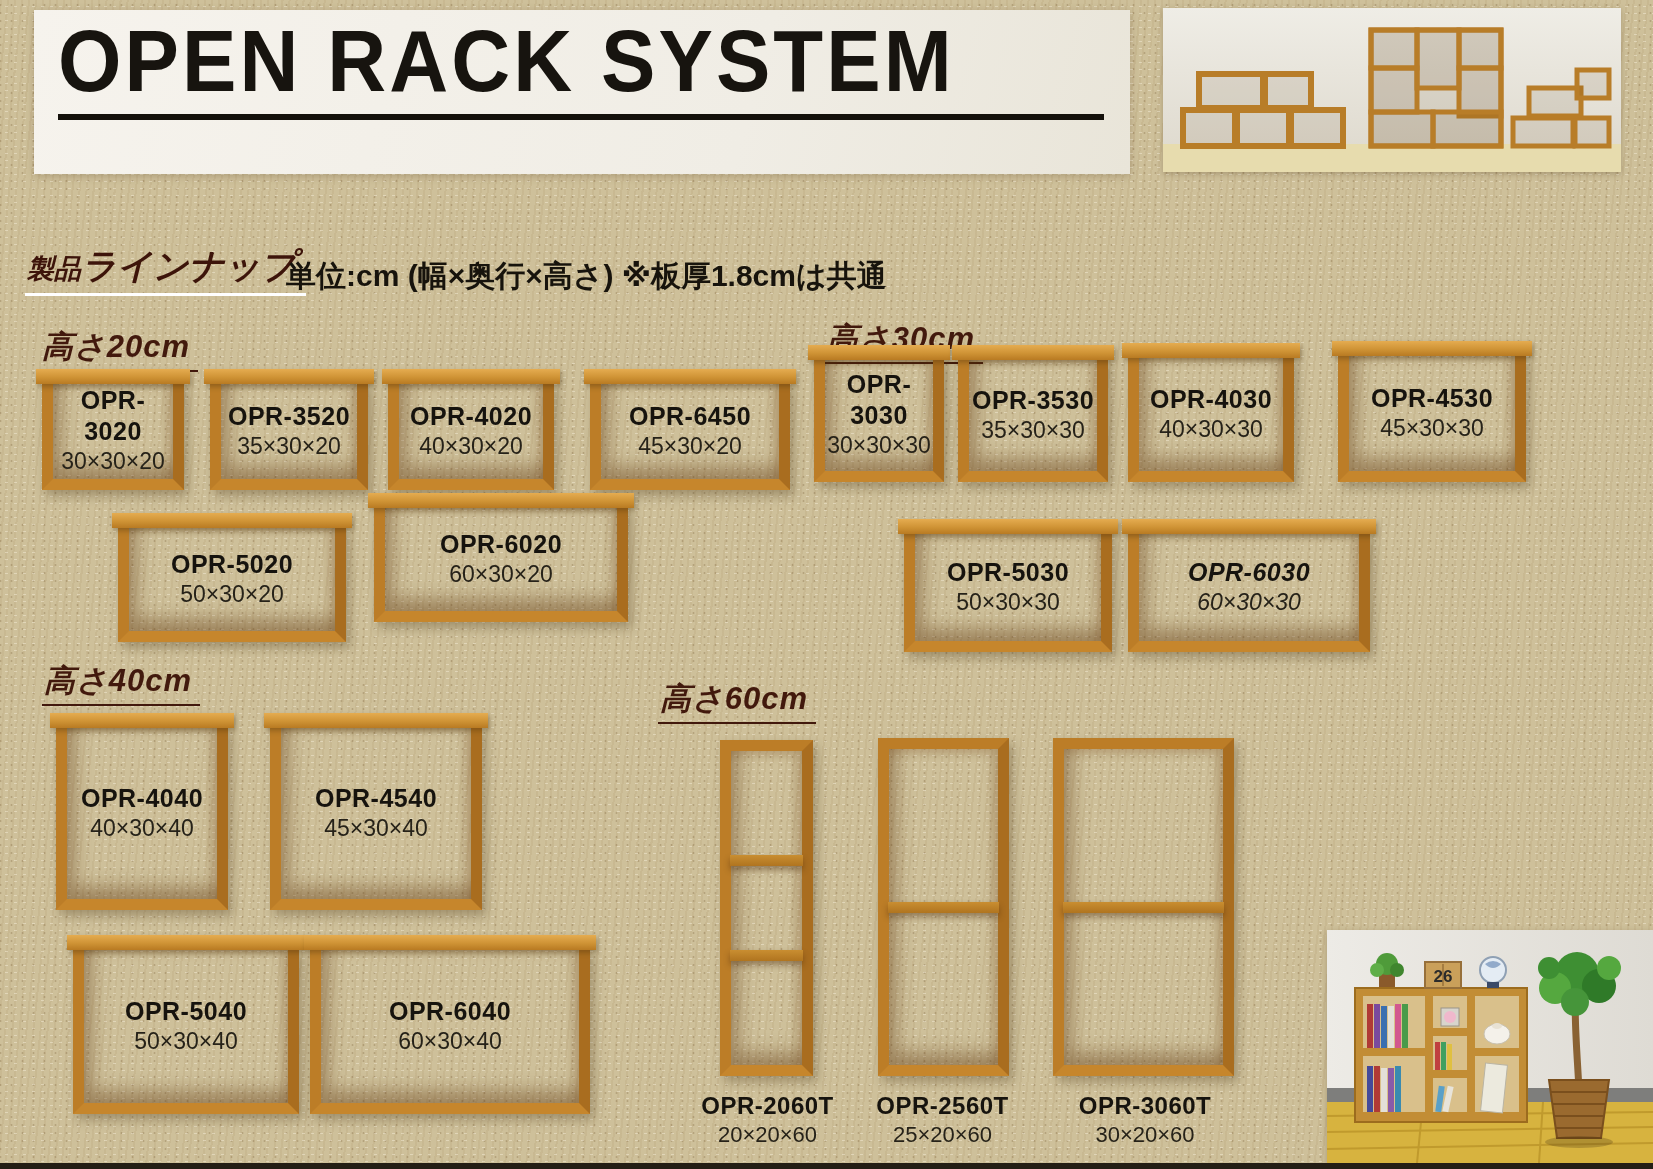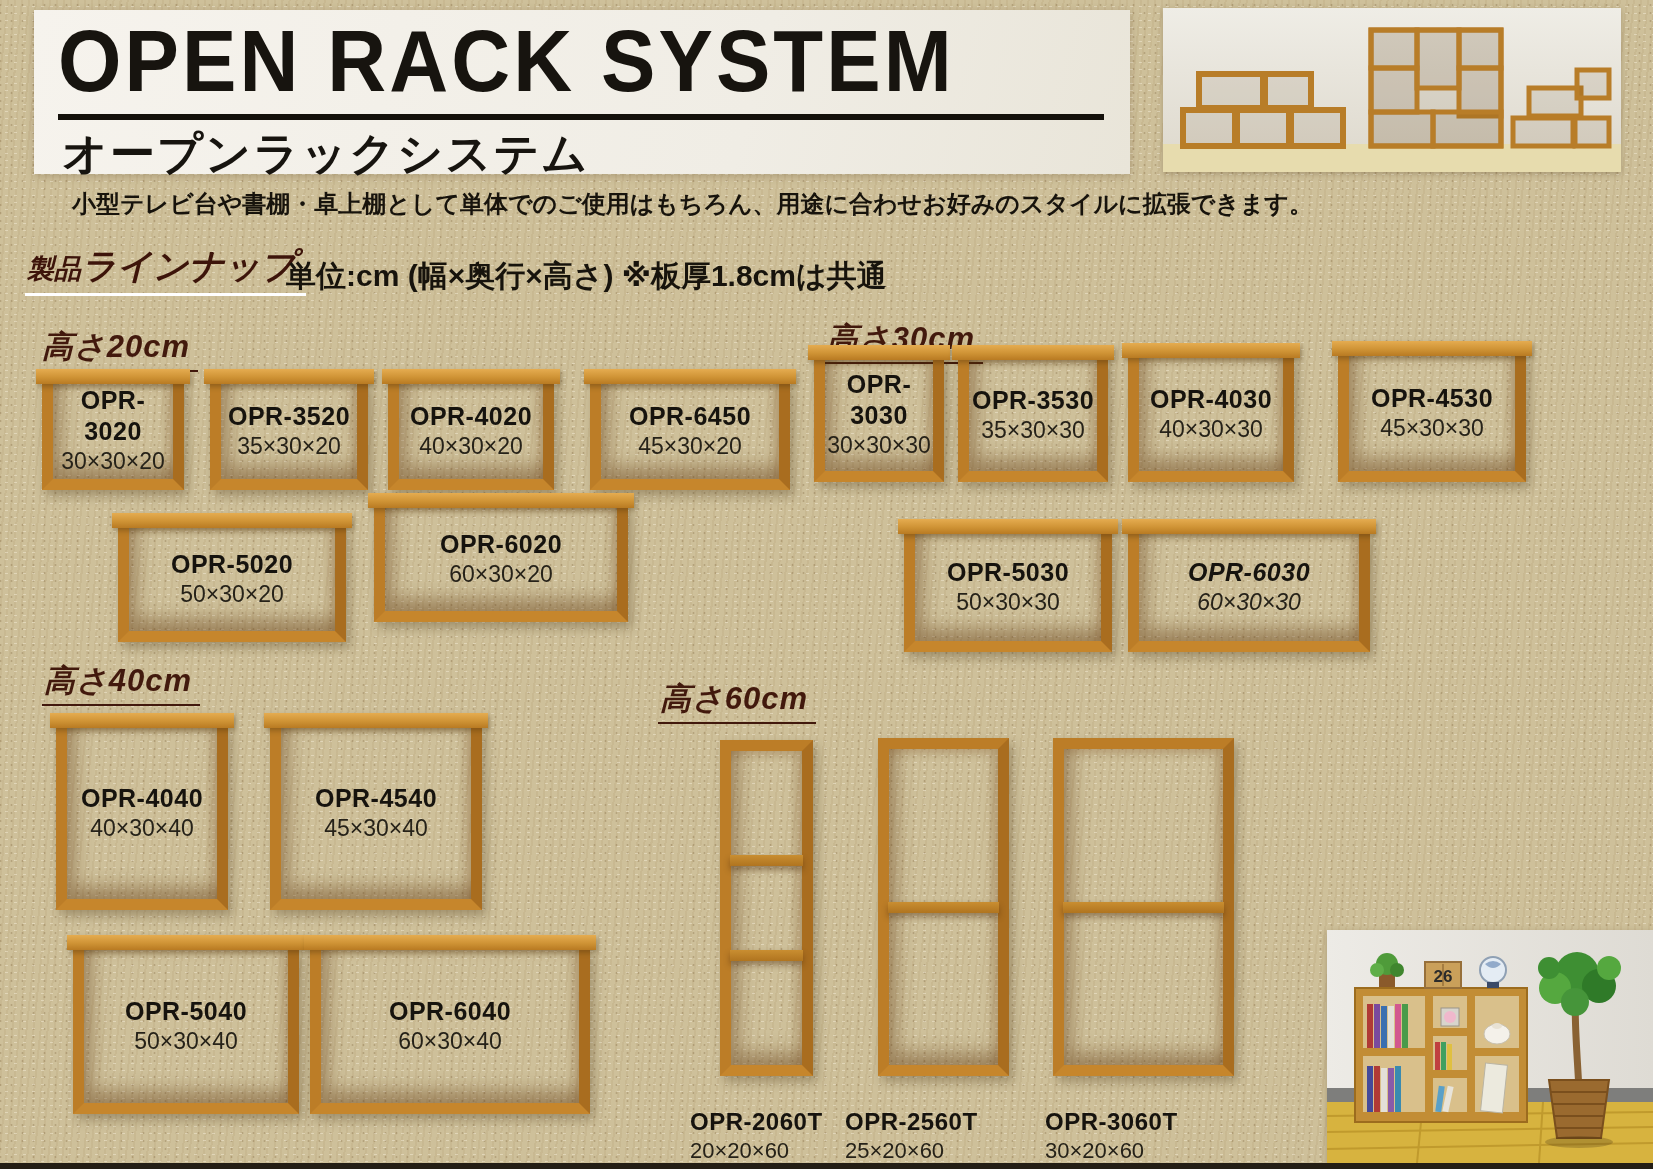--- a/index.html
+++ b/index.html
@@ -43,36 +43,35 @@
   .r3d::before{content:"";position:absolute;left:-17px;right:-17px;top:-13px;height:15px;
     background:linear-gradient(180deg,#e5ac50 0%,#cf9335 55%,#b87a22 100%);
     box-shadow:2px 3px 5px rgba(70,45,10,.35);z-index:2;}
   .shelf{position:absolute;left:-1px;right:-1px;height:11px;
     background:linear-gradient(180deg,#c98e31,#b0741f);
     box-shadow:0 4px 6px rgba(80,45,10,.45);}
   .rlabel{position:absolute;inset:0;display:flex;flex-direction:column;align-items:center;
     justify-content:center;line-height:1.25;z-index:3;text-align:center;}
   .model{font-weight:bold;font-size:25px;color:#16130e;letter-spacing:.5px;}
   .dims{font-size:23px;color:#262219;}
-  .blabel{position:absolute;text-align:left;line-height:1.3;z-index:3;margin-top:16px;}
+  .blabel{position:absolute;text-align:center;line-height:1.3;z-index:3;}
   .blabel .model{display:block;font-size:24px;}
   .blabel .dims{display:block;font-size:22px;}
   
   .photo1{left:1163px;top:8px;width:458px;height:164px;box-shadow:0 2px 6px rgba(80,60,30,.3);}
   .photo2{left:1327px;top:930px;width:326px;height:233px;box-shadow:0 2px 6px rgba(80,60,30,.3);}
   .photo1 svg,.photo2 svg{display:block;}
   .bottomline{left:0;bottom:0;width:1653px;height:6px;background:#241e15;}
 </style>
 </head>
 <body>
 
 <div class="abs banner">
   <div class="abs title">OPEN RACK SYSTEM</div>
   <div class="abs rule"></div>
-  <div class="abs subtitle">オープンラックシステム</div>
 </div>
 
 <div class="abs photo1">
   <svg width="458" height="164" viewBox="0 0 458 164">
     <defs>
       <linearGradient id="wall1" x1="0" y1="0" x2="0" y2="1">
         <stop offset="0" stop-color="#efede6"></stop>
           <stop offset="1" stop-color="#ddd8cc"></stop>
       </linearGradient>
     </defs>
@@ -98,21 +97,20 @@
     <g stroke="#b87d28" stroke-width="5" fill="rgba(90,55,15,0.10)">
       <rect x="350" y="110" width="60" height="28"></rect>
         <rect x="412" y="110" width="34" height="28"></rect>
       <rect x="366" y="80" width="52" height="28"></rect>
         <rect x="414" y="62" width="32" height="28"></rect>
     </g>
   </svg>
 </div>
 
 <div class="abs intro">
-  <div>小型テレビ台や書棚・卓上棚として単体でのご使用はもちろん、用途に合わせお好みのスタイルに拡張できます。</div>
 </div>
 
 <div class="abs lineup">
   <span class="p1">製品</span><span class="p2">ラインナップ</span>
 </div>
 <div class="abs unit">単位:cm (幅×奥行×高さ) ※板厚1.8cmは共通</div>
 
 <div class="abs sech" style="left:40px;top:326px;">高さ20cm</div>
 
 <div class="rack r3d" style="left:42px;top:382px;width:142px;height:108px;">

